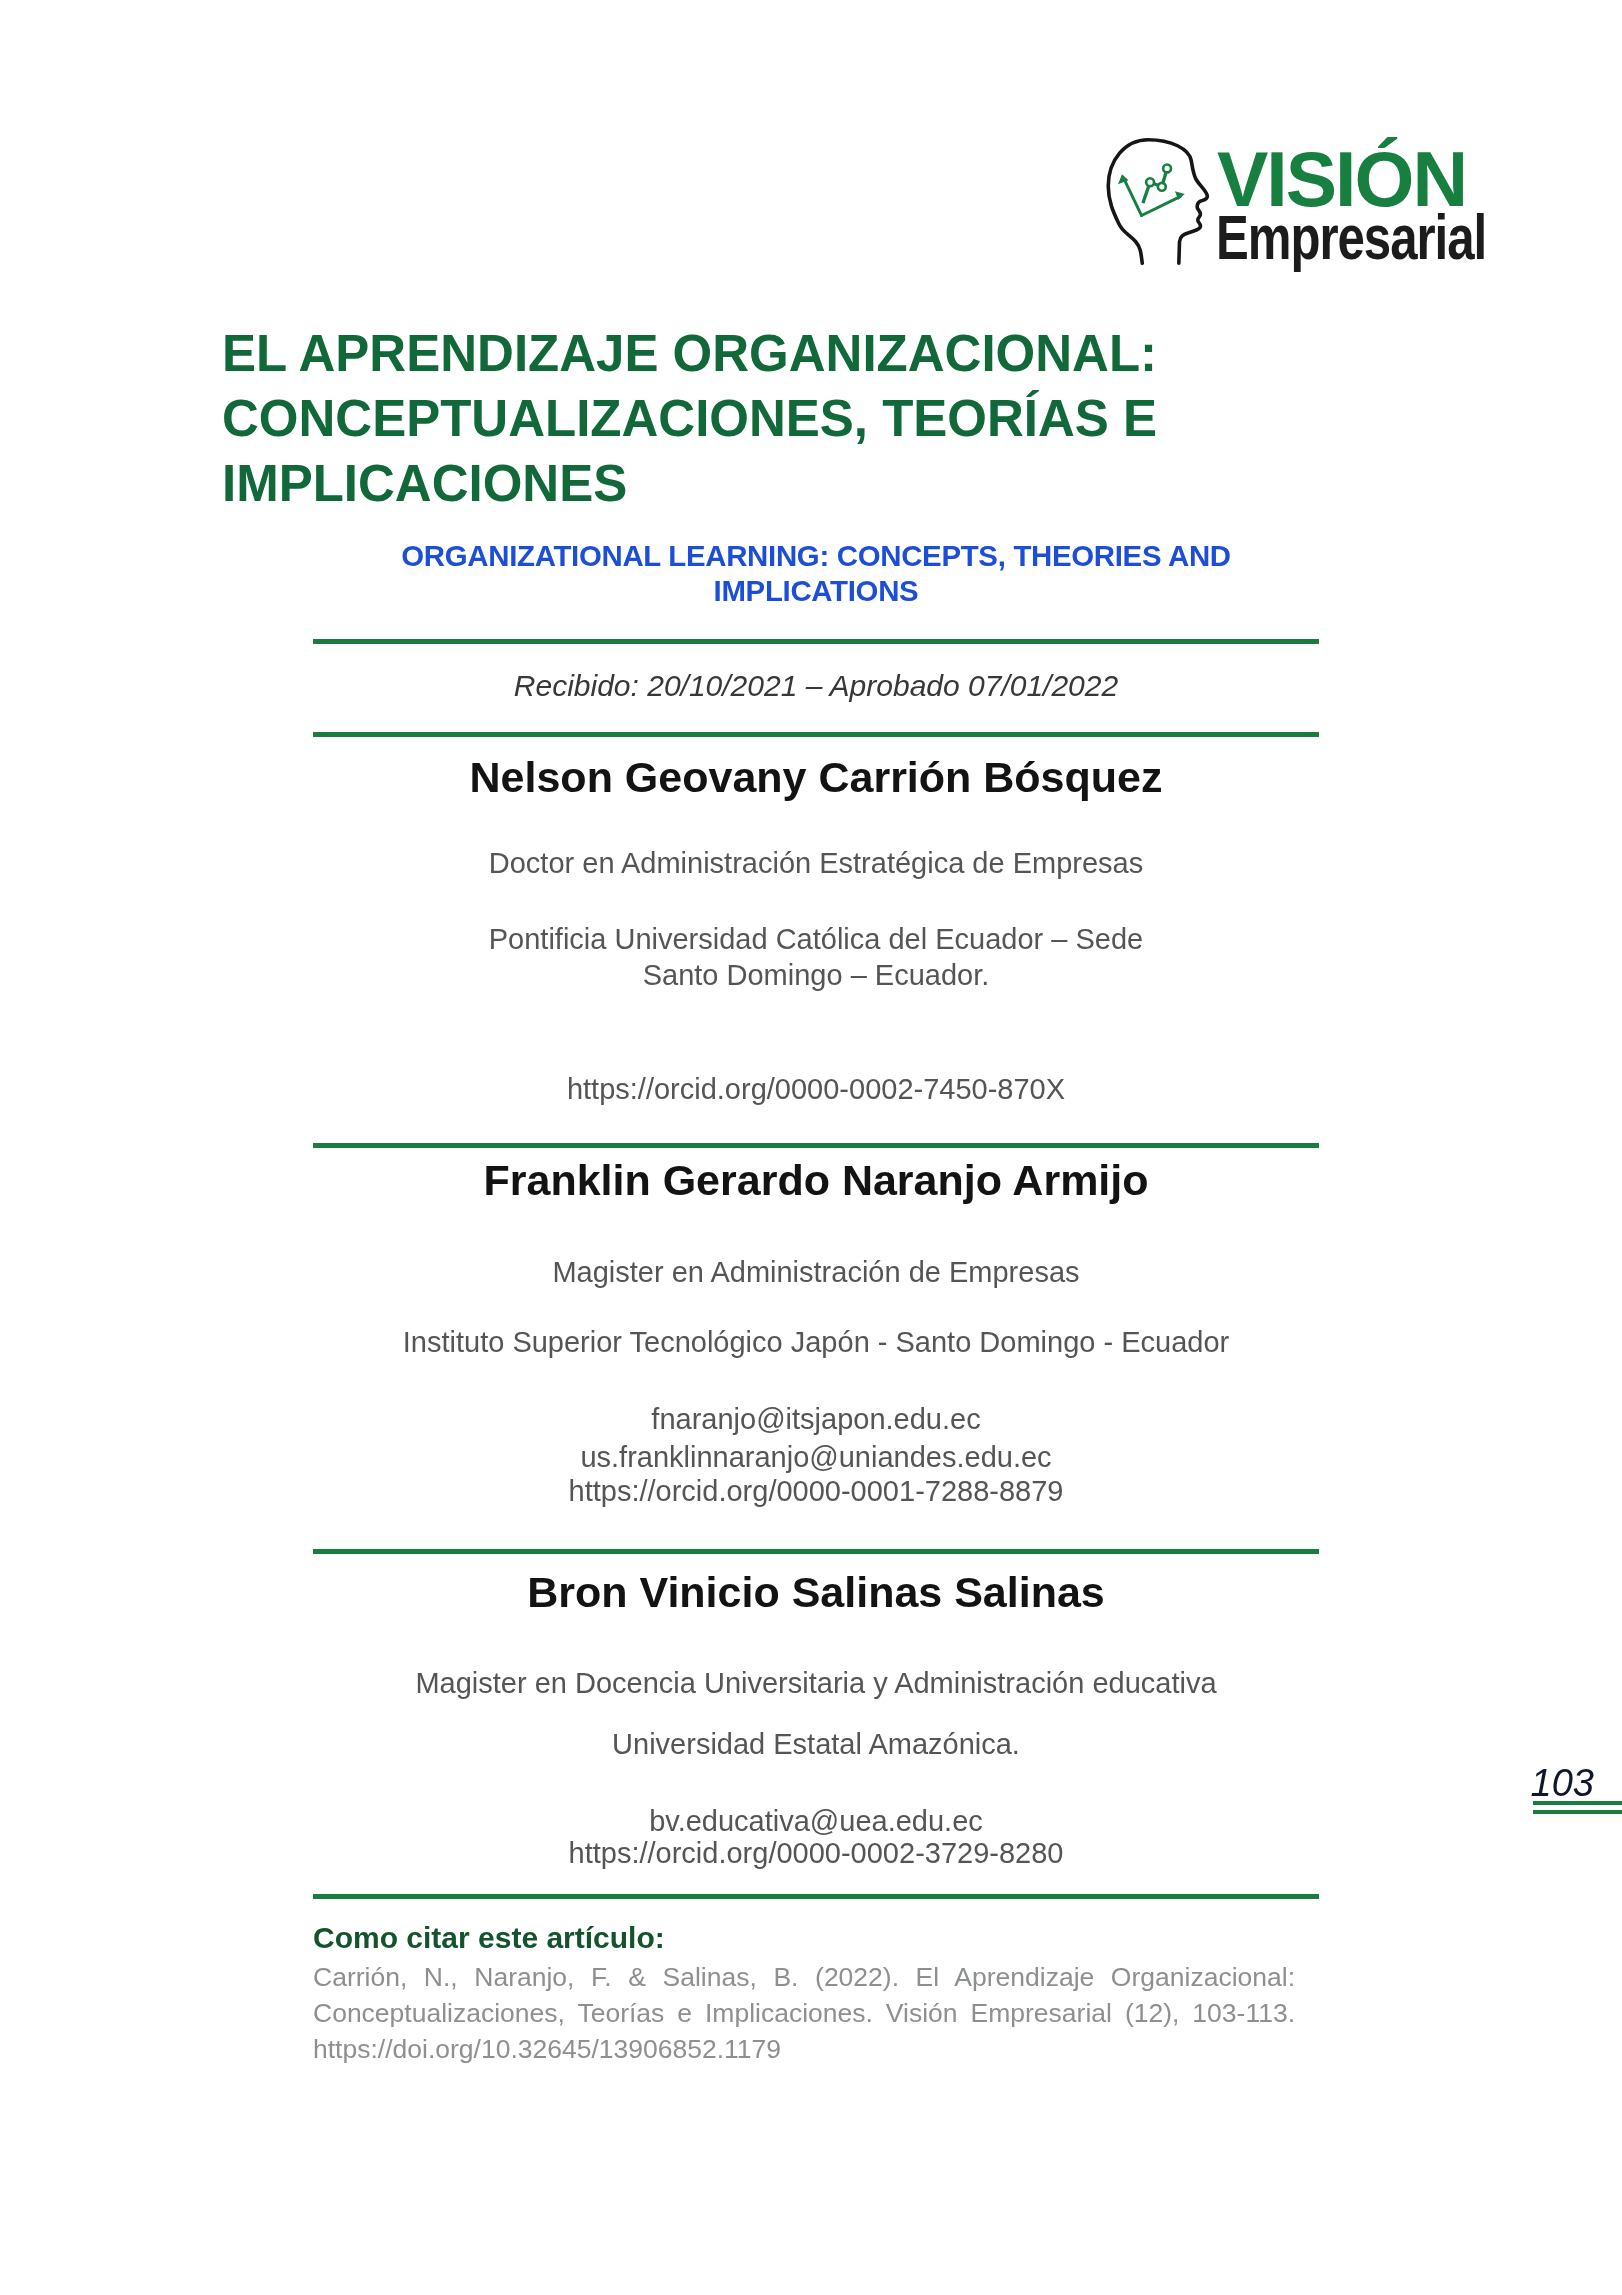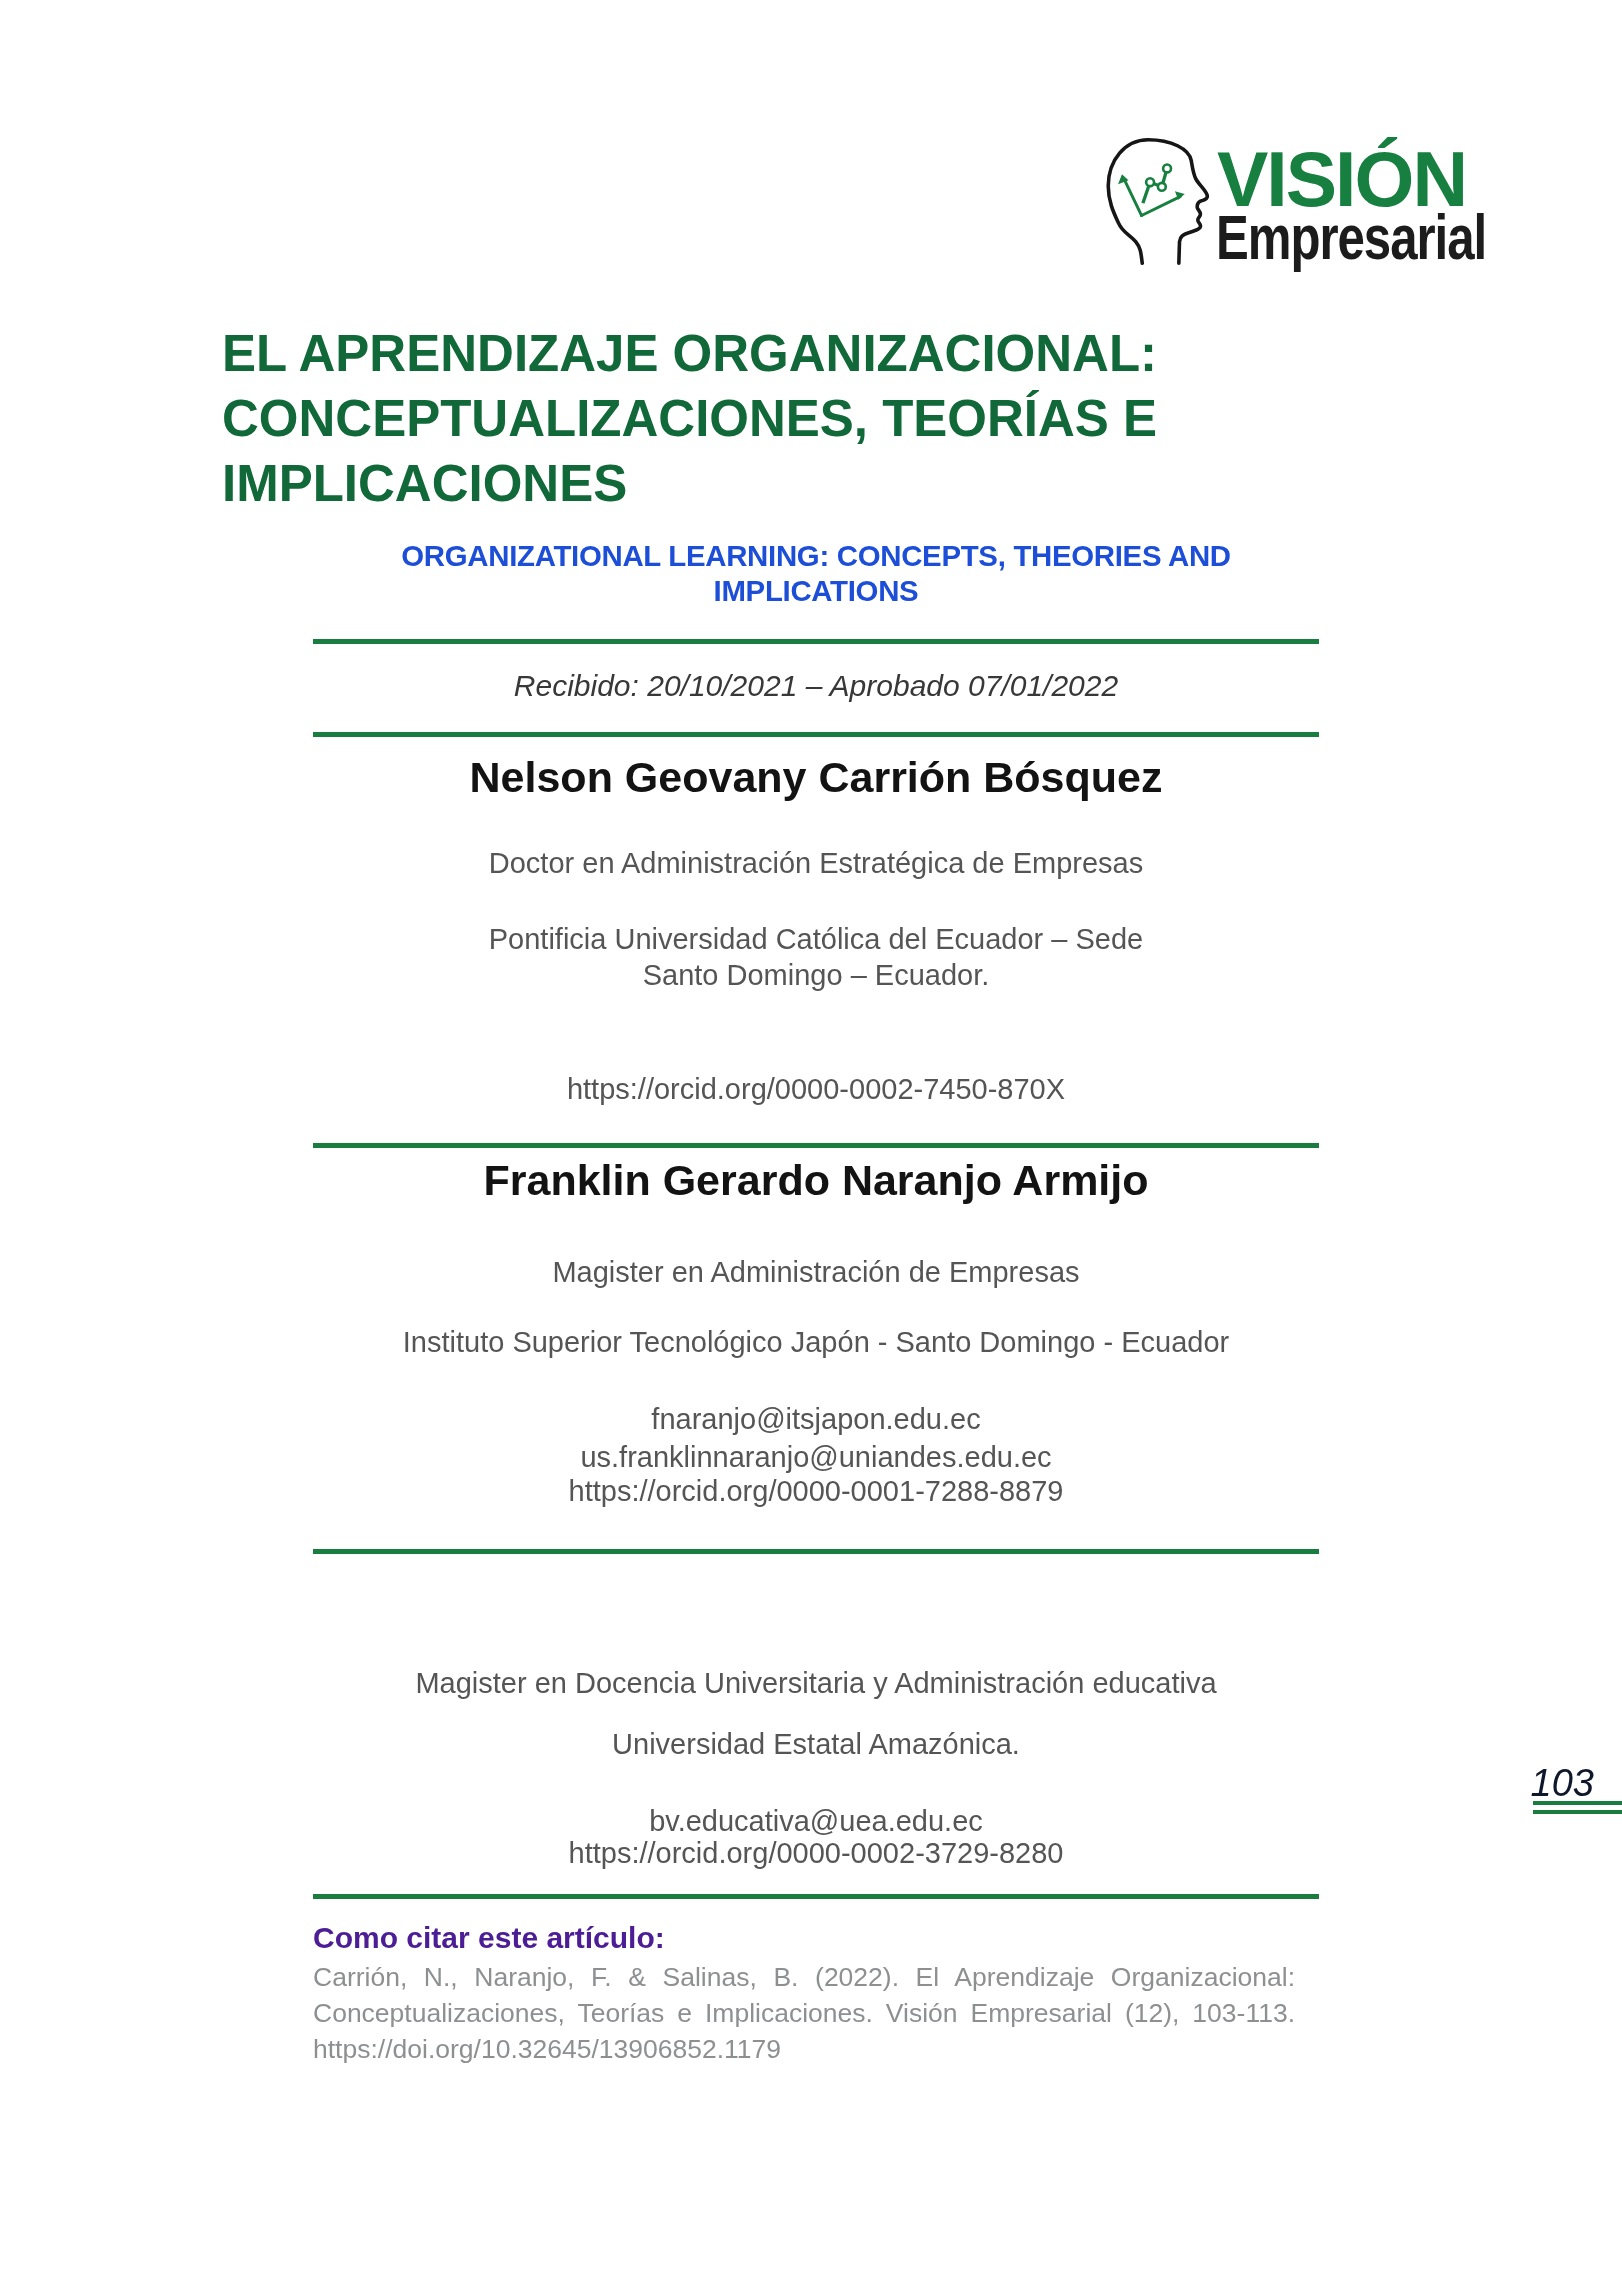--- a/index.html
+++ b/index.html
@@ -49,21 +49,21 @@
   
   .pagenum{
     position:absolute;left:1440px;top:1762px;width:154px;
     text-align:right;font-size:38px;font-style:italic;color:#0f172a;
   }
   .pnline{position:absolute;left:1533px;width:90px;height:3.9px;background:#1A7D40;}
   .pn1{top:1801px;} .pn2{top:1810px;}
   
   .cit-head{
     position:absolute;left:313px;top:1921px;width:982px;
-    font-size:30px;font-weight:700;color:#4c1d95;
+    font-size:30px;font-weight:700;color:#14532d;
   }
   .cit-body{
     position:absolute;left:313px;top:1959px;width:982px;
     font-size:26.5px;line-height:36px;color:#8D8F91;
     text-align:justify;
   }
 </style>
 </head>
 <body>
 
@@ -123,20 +123,21 @@
 
   <div class="cline aname" style="top:1156px;">Franklin Gerardo Naranjo Armijo</div>
   <div class="cline abody" style="top:1256px;">Magister en Administración de Empresas</div>
   <div class="cline abody" style="top:1326px;">Instituto Superior Tecnológico Japón - Santo Domingo - Ecuador</div>
   <div class="cline alink" style="top:1403px;">fnaranjo@itsjapon.edu.ec</div>
   <div class="cline alink" style="top:1441px;">us.franklinnaranjo@uniandes.edu.ec</div>
   <div class="cline alink" style="top:1475px;">https://orcid.org/0000-0001-7288-8879</div>
 
   <div class="rule r4"></div>
 
+  <div class="cline aname" style="top:1568px;">Bron Vinicio Salinas Salinas</div>
   <div class="cline abody" style="top:1667px;">Magister en Docencia Universitaria y Administración educativa</div>
   <div class="cline abody" style="top:1728px;">Universidad Estatal Amazónica.</div>
   <div class="cline alink" style="top:1805px;">bv.educativa@uea.edu.ec</div>
   <div class="cline alink" style="top:1837px;">https://orcid.org/0000-0002-3729-8280</div>
 
   <div class="pagenum">103</div>
   <div class="pnline pn1"></div>
   <div class="pnline pn2"></div>
 
   <div class="rule r5"></div>

